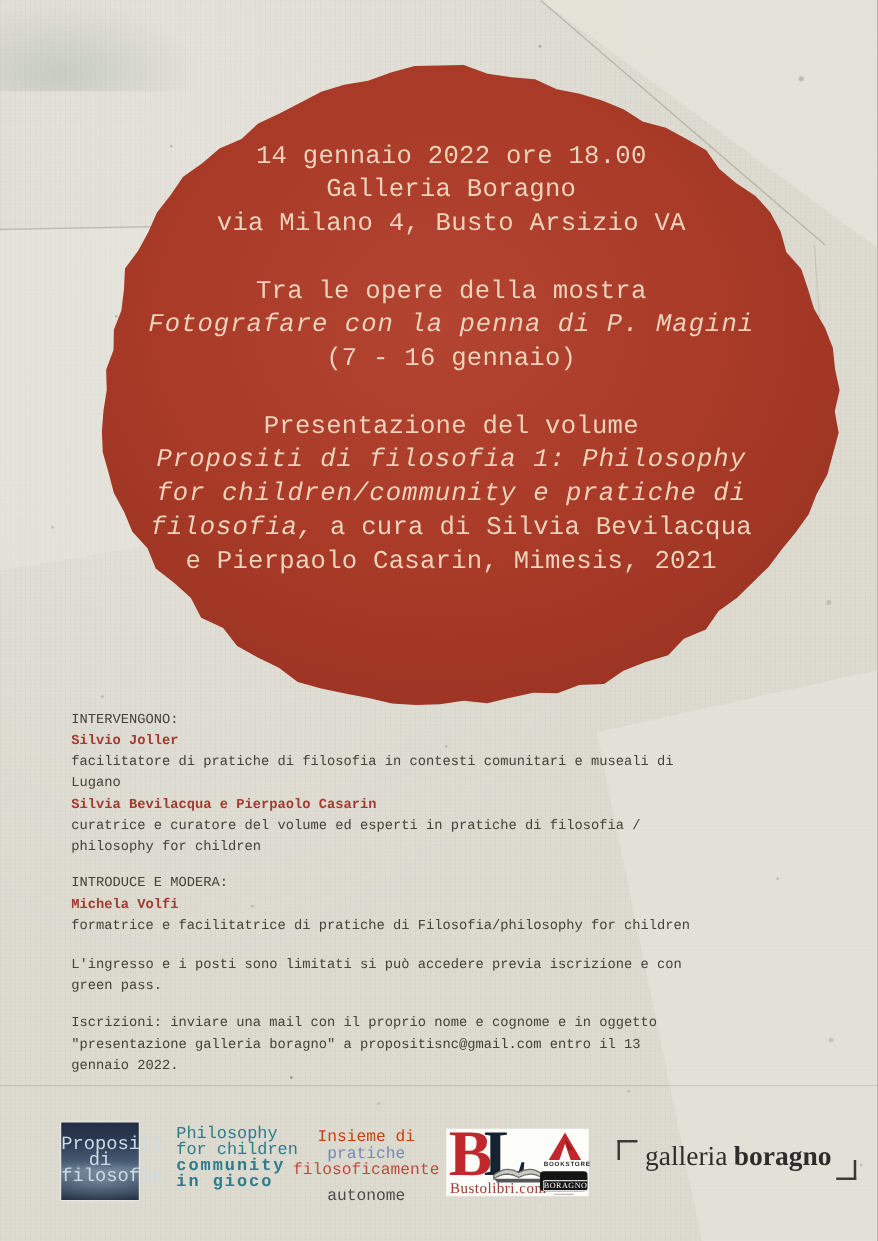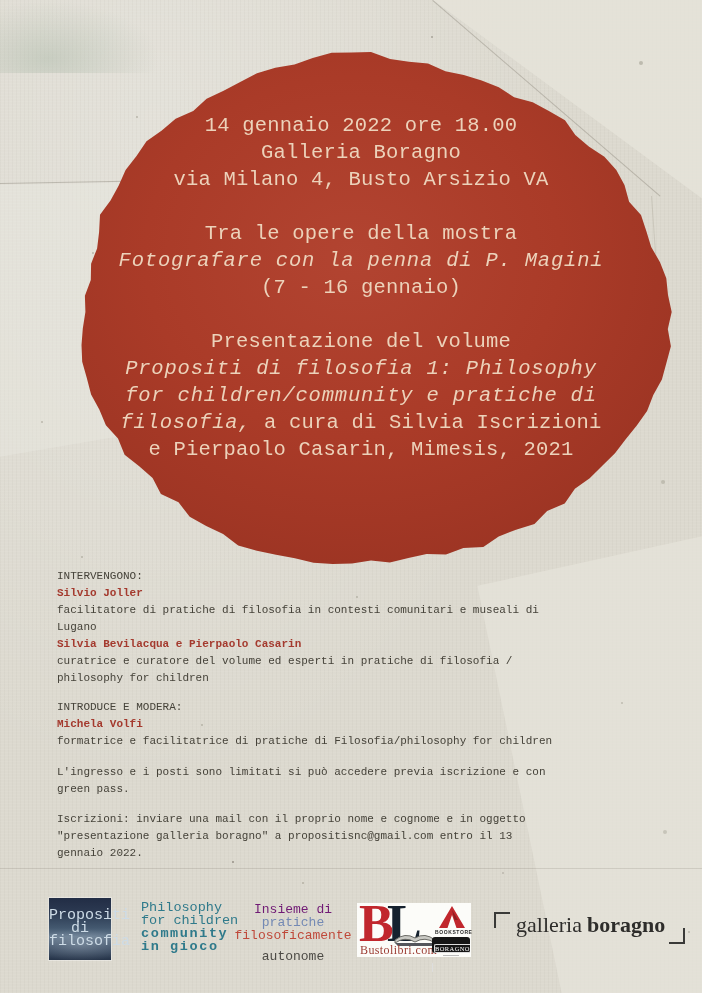--- a/index.html
+++ b/index.html
@@ -64,21 +64,21 @@
   }
   .logo-propositi .inner{padding-top:11px;}
   .logo-p4c{
     position:absolute;left:141px;top:901px;font-size:13.5px;line-height:13px;color:#2f7a8b;
   }
   .logo-p4c .ls{letter-spacing:1.6px;font-weight:bold;}
   .logo-insieme{
     position:absolute;left:228px;top:903px;width:130px;text-align:center;
     font-size:13px;line-height:13px;
   }
-  .ins-navy{color:#701a75;} .ins-steel{color:#7389b4;} .ins-red{color:#bf4839;} .ins-gray{color:#4c4a45;margin-top:8px;}
+  .ins-navy{color:#c2410c;} .ins-steel{color:#7389b4;} .ins-red{color:#bf4839;} .ins-gray{color:#4c4a45;margin-top:8px;}
   .logo-whitebox{
     position:absolute;left:357px;top:903px;width:114px;height:54px;background:#fcfcf9;
     font-family:"Liberation Serif","DejaVu Serif",serif;
   }
   .bl-b{position:absolute;left:2px;top:-9px;font-size:52px;font-weight:bold;color:#c1272d;}
   .bl-l{position:absolute;left:30px;top:-9px;font-size:52px;font-weight:bold;color:#16222f;}
   .bl-book{position:absolute;left:37px;top:28px;}
   .bl-caption{position:absolute;left:3px;top:40px;font-size:12px;color:#9c3c33;letter-spacing:.4px;}
   .bs-a{position:absolute;left:82px;top:3px;}
   .bs-label{position:absolute;left:78px;top:26px;font-size:5px;color:#2a2a2a;letter-spacing:.6px;font-family:"Liberation Sans",sans-serif;font-weight:bold;}
@@ -128,21 +128,21 @@
     <div class="cl">Galleria Boragno</div>
     <div class="cl">via Milano 4, Busto Arsizio VA</div>
     <div class="sp"></div>
     <div class="cl">Tra le opere della mostra</div>
     <div class="cl it">Fotografare con la penna di P. Magini</div>
     <div class="cl">(7 - 16 gennaio)</div>
     <div class="sp"></div>
     <div class="cl">Presentazione del volume</div>
     <div class="cl it">Propositi di filosofia 1: Philosophy</div>
     <div class="cl it">for children/community e pratiche di</div>
-    <div class="cl"><span class="it">filosofia,</span><span> a cura di Silvia Iscrizioni</span></div>
+    <div class="cl"><span class="it">filosofia,</span><span> a cura di Silvia Bevilacqua</span></div>
     <div class="cl">e Pierpaolo Casarin, Mimesis, 2021</div>
   </div>
 
   <div class="body-text">
     <div class="bl">INTERVENGONO:</div>
     <div class="bl red">Silvio Joller</div>
     <div class="bl">facilitatore di pratiche di filosofia in contesti comunitari e museali di</div>
     <div class="bl">Lugano</div>
     <div class="bl red">Silvia Bevilacqua e Pierpaolo Casarin</div>
     <div class="bl">curatrice e curatore del volume ed esperti in pratiche di filosofia /</div>

